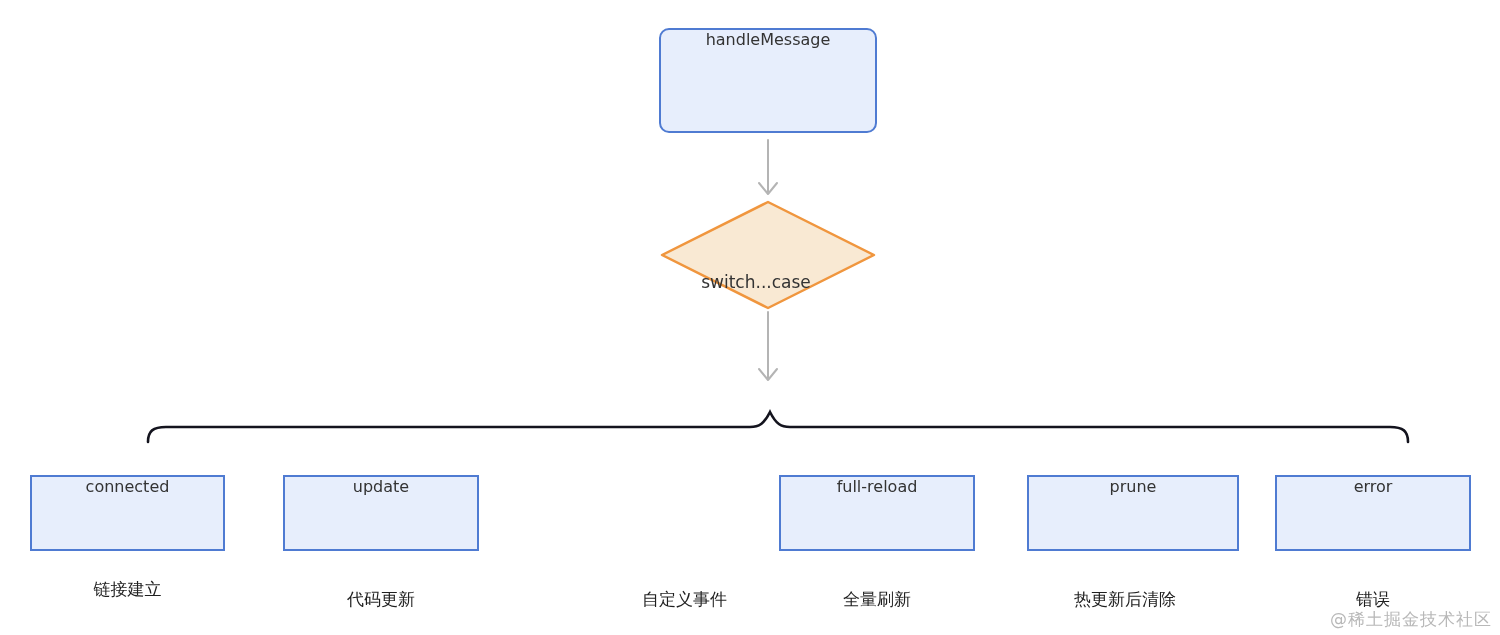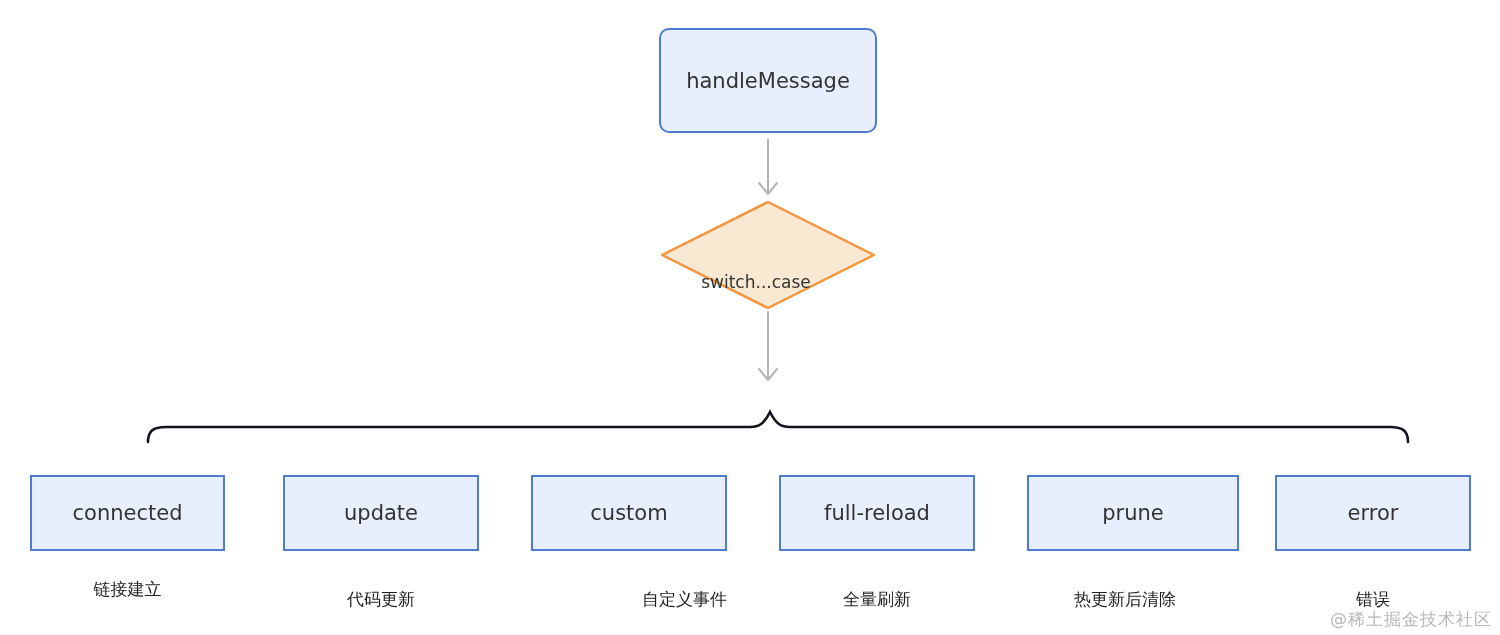--- a/index.html
+++ b/index.html
@@ -16,27 +16,26 @@
 
   .wires {
     position: absolute;
     left: 0; top: 0;
     width: 1500px; height: 635px;
   }
 
   .node {
     position: absolute;
     display: flex;
-    align-items: center;
     justify-content: center;
     background: var(--node-fill, #e7eefc);
     border: 2px solid var(--node-border, #4f7bd2);
     border-radius: 10px;
     color: var(--node-text, #333333);
-    font-size: 21px;
+    font-size: 16px;
   }
 
   .root-node {
     left: 659px; top: 28px;
     width: 218px; height: 105px;
   }
 
   .decision-label {
     position: absolute;
     left: 668px; top: 245px;
@@ -115,23 +114,20 @@
   </div>
 
   <div class="decision-label">switch...case</div>
 
   <div class="node branch-node bn-0">
     <span>connected</span>
   </div>
   <div class="node branch-node bn-1">
     <span>update</span>
   </div>
-  <div class="node branch-node bn-2">
-    <span>custom</span>
-  </div>
   <div class="node branch-node bn-3">
     <span>full-reload</span>
   </div>
   <div class="node branch-node bn-4">
     <span>prune</span>
   </div>
   <div class="node branch-node bn-5">
     <span>error</span>
   </div>
 

